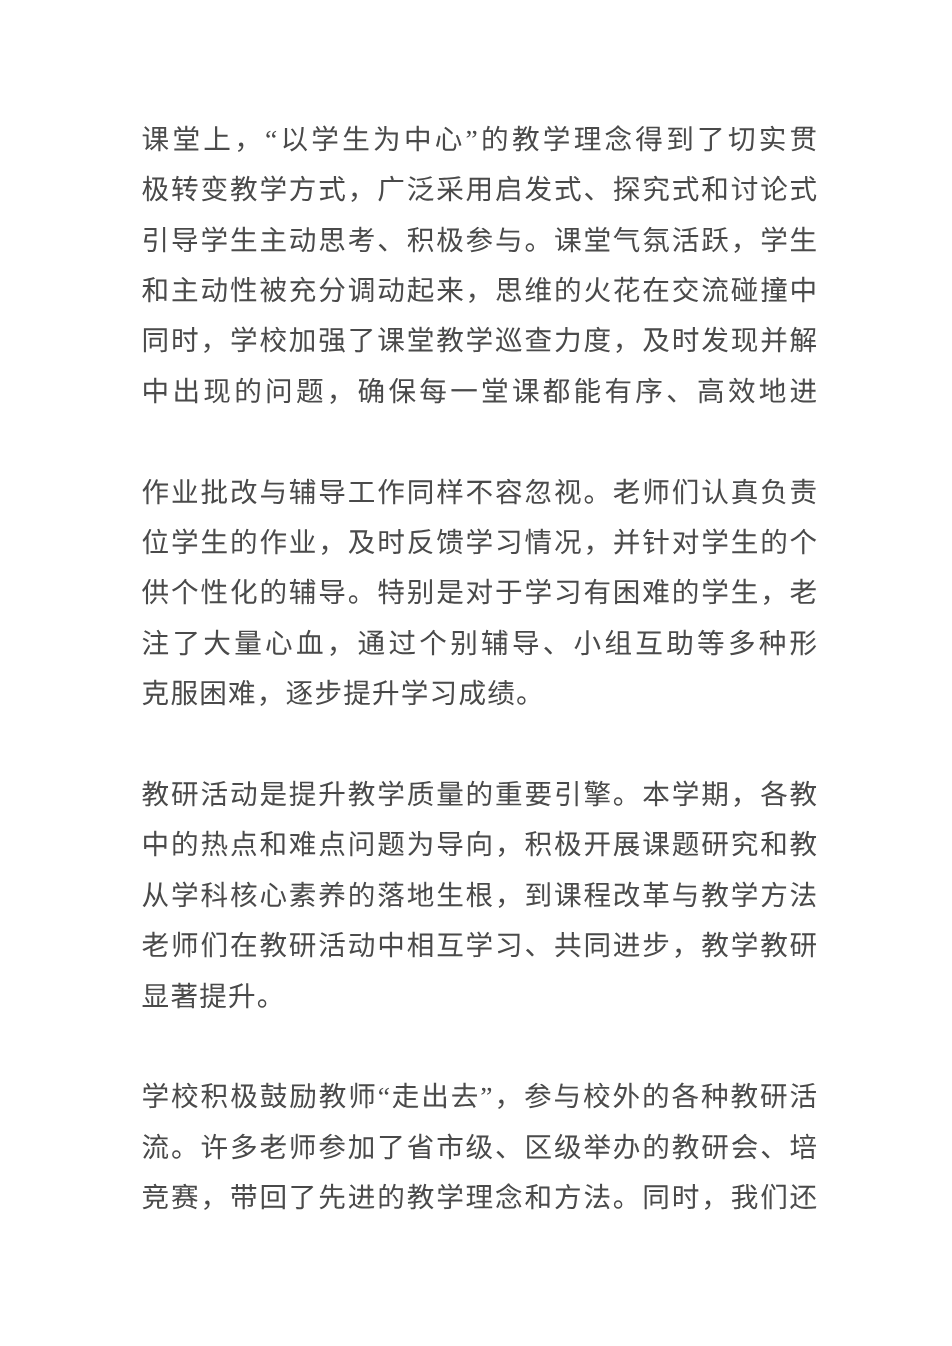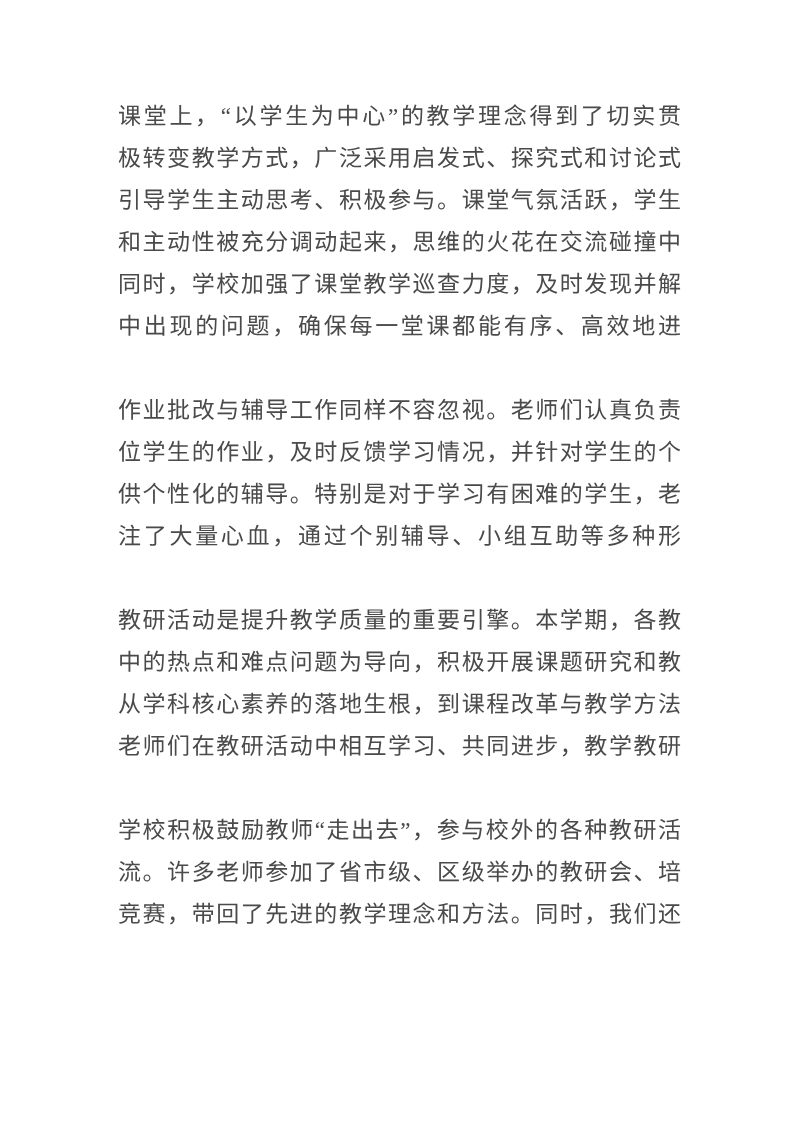--- a/index.html
+++ b/index.html
@@ -54,27 +54,29 @@
       <div class="line">和主动性被充分调动起来，思维的火花在交流碰撞中不断绽放。</div>
       <div class="line">同时，学校加强了课堂教学巡查力度，及时发现并解决教学过程</div>
       <div class="line para-end">中出现的问题，确保每一堂课都能有序、高效地进行。</div>
     </div>
 
     <div class="paragraph">
       <div class="line">作业批改与辅导工作同样不容忽视。老师们认真负责地批改每一</div>
       <div class="line">位学生的作业，及时反馈学习情况，并针对学生的个体差异，提</div>
       <div class="line">供个性化的辅导。特别是对于学习有困难的学生，老师们更是倾</div>
       <div class="line">注了大量心血，通过个别辅导、小组互助等多种形式，帮助他们</div>
+      <div class="line para-end">克服困难，逐步提升学习成绩。</div>
     </div>
 
     <div class="paragraph">
       <div class="line">教研活动是提升教学质量的重要引擎。本学期，各教研组以教学</div>
       <div class="line">中的热点和难点问题为导向，积极开展课题研究和教学研讨活动。</div>
       <div class="line">从学科核心素养的落地生根，到课程改革与教学方法的创新探索，</div>
       <div class="line">老师们在教研活动中相互学习、共同进步，教学教研水平得到了</div>
+      <div class="line para-end">显著提升。</div>
     </div>
 
     <div class="paragraph">
       <div class="line">学校积极鼓励教师“走出去”，参与校外的各种教研活动和学术交</div>
       <div class="line">流。许多老师参加了省市级、区级举办的教研会、培训班和教学</div>
       <div class="line">竞赛，带回了先进的教学理念和方法。同时，我们还邀请了多位</div>
     </div>
 
   </div>
 </div>

